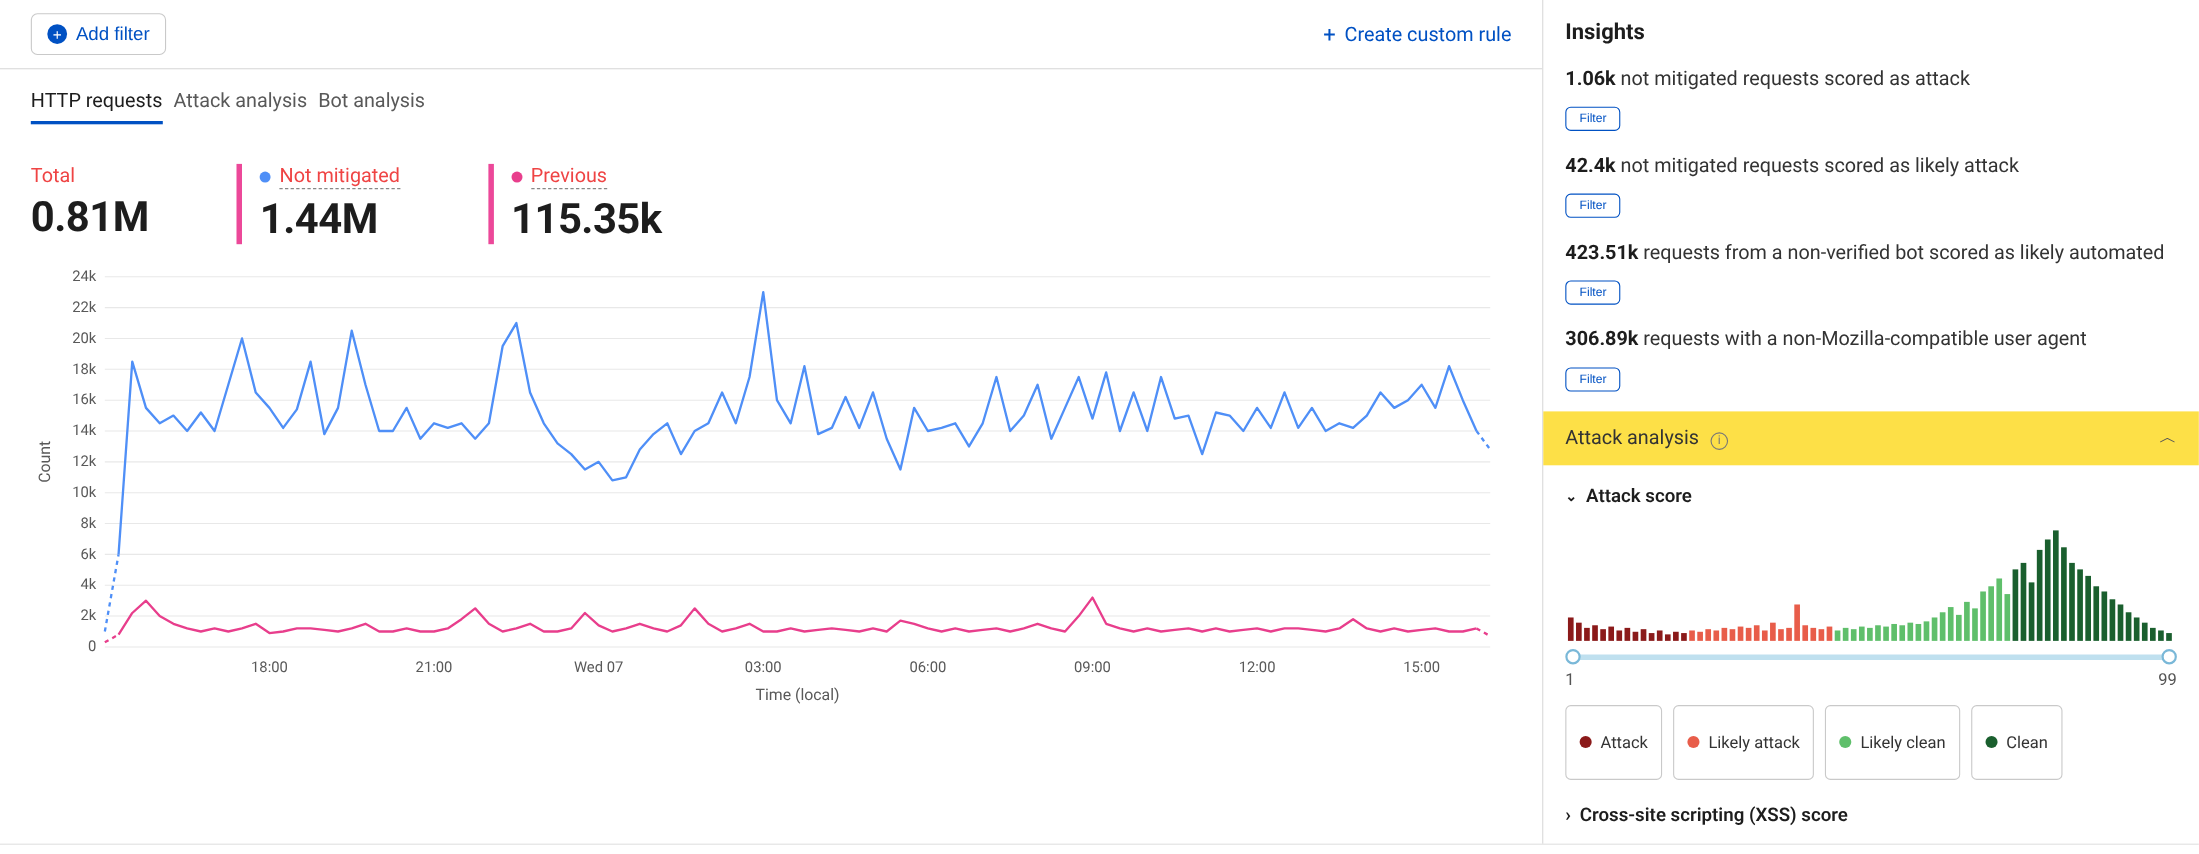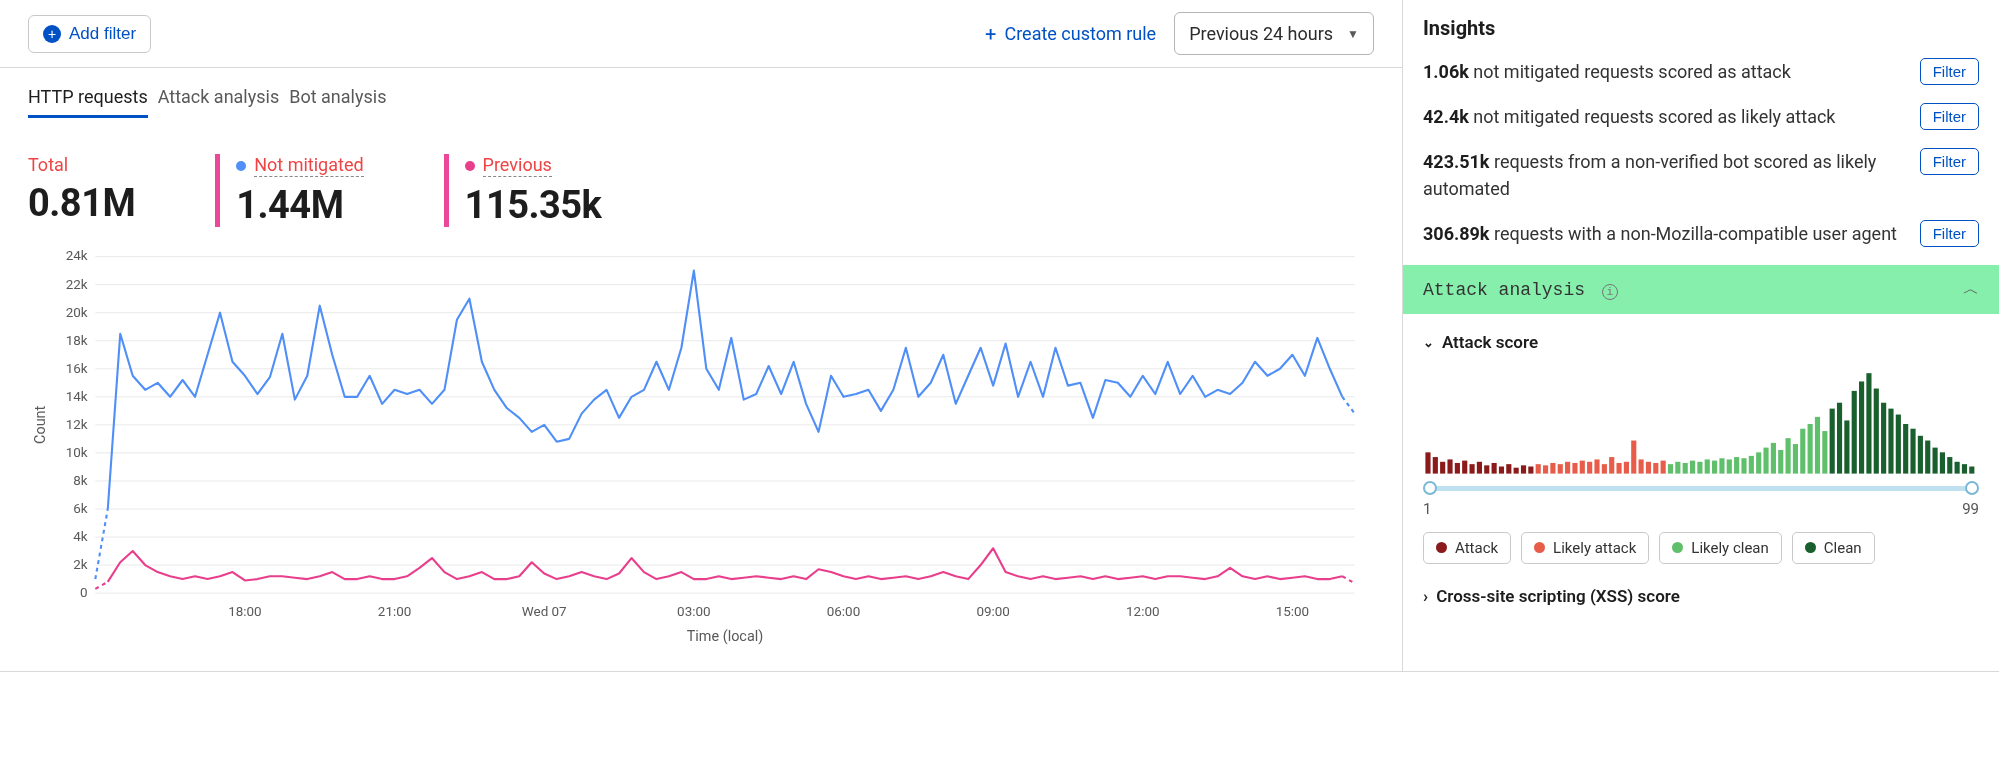--- a/index.html
+++ b/index.html
@@ -153,48 +153,48 @@
   font-size: 20px;
   font-weight: 700;
   margin-bottom: 18px;
 }
 .insight {
   display: flex;
   align-items: flex-start;
   justify-content: space-between;
   gap: 12px;
   margin-bottom: 18px;
+  flex-direction: column;
 }
 .insight-text {
   font-size: 18px;
   line-height: 1.5;
   color: #333;
 }
 .insight-text b { font-weight: 700; color: #1d1d1d; }
 .btn-filter {
   border: 1px solid #0051c3;
   color: #0051c3;
   background: #fff;
   border-radius: 5px;
   padding: 4px 12px;
-  font-size: 15px;
+  font-size: 11px;
   cursor: pointer;
   flex-shrink: 0;
 }
 .side-section-head {
   display: flex;
   align-items: center;
   justify-content: space-between;
-  background: #86efac;
+  background: #fde047;
   margin: 12px -20px 0 -20px;
   padding: 14px 20px;
   font-size: 18px;
   color: #333;
   cursor: pointer;
-  font-family: Liberation Mono, monospace;
 }
 .side-section-head .info {
   width: 16px; height: 16px; border: 1.5px solid #777; border-radius: 50%;
   display: inline-flex; align-items:center; justify-content:center;
   font-size: 11px; color:#777; margin-left:6px;
 }
 .side-section-head .chev { font-size: 16px; color:#555; }
 .sub-expand {
   display: flex;
   align-items: center;
@@ -224,21 +224,21 @@
 .slider-labels {
   display: flex; justify-content: space-between;
   font-size: 15px; color:#555; margin-top: 4px;
 }
 .badges {
   display: flex; flex-wrap: wrap; gap: 10px; margin-top: 14px;
 }
 .badge {
   display: inline-flex; align-items: center; gap: 8px;
   border: 1px solid #c9c9c9; border-radius: 5px;
-  padding: 6px 12px; font-size: 15px; color:#333;
+  padding: 24px 12px; font-size: 15px; color:#333;
   cursor: pointer;
 }
 .badge .bdot { width: 11px; height: 11px; border-radius: 50%; }
 .sub-collapsed {
   display: flex; align-items: center; gap: 8px;
   font-size: 17px; font-weight: 600; margin-top: 22px;
   cursor: pointer;
 }
 </style>
 </head>
@@ -251,24 +251,20 @@
         <button class="btn-outline">
           <span class="plus-circle">+</span>
           <span>Add filter</span>
         </button>
       </div>
       <div class="toolbar-right">
         <span class="link-action">
           <span class="plus">+</span>
           <span>Create custom rule</span>
         </span>
-        <div class="dropdown">
-          <span>Previous 24 hours</span>
-          <span class="caret">▼</span>
-        </div>
       </div>
     </div>
 
     <div class="tabs" id="tabs-container">
         <div class="tab active">HTTP requests</div>
         <div class="tab">Attack analysis</div>
         <div class="tab">Bot analysis</div>
       </div>
 
     <div class="stats">

